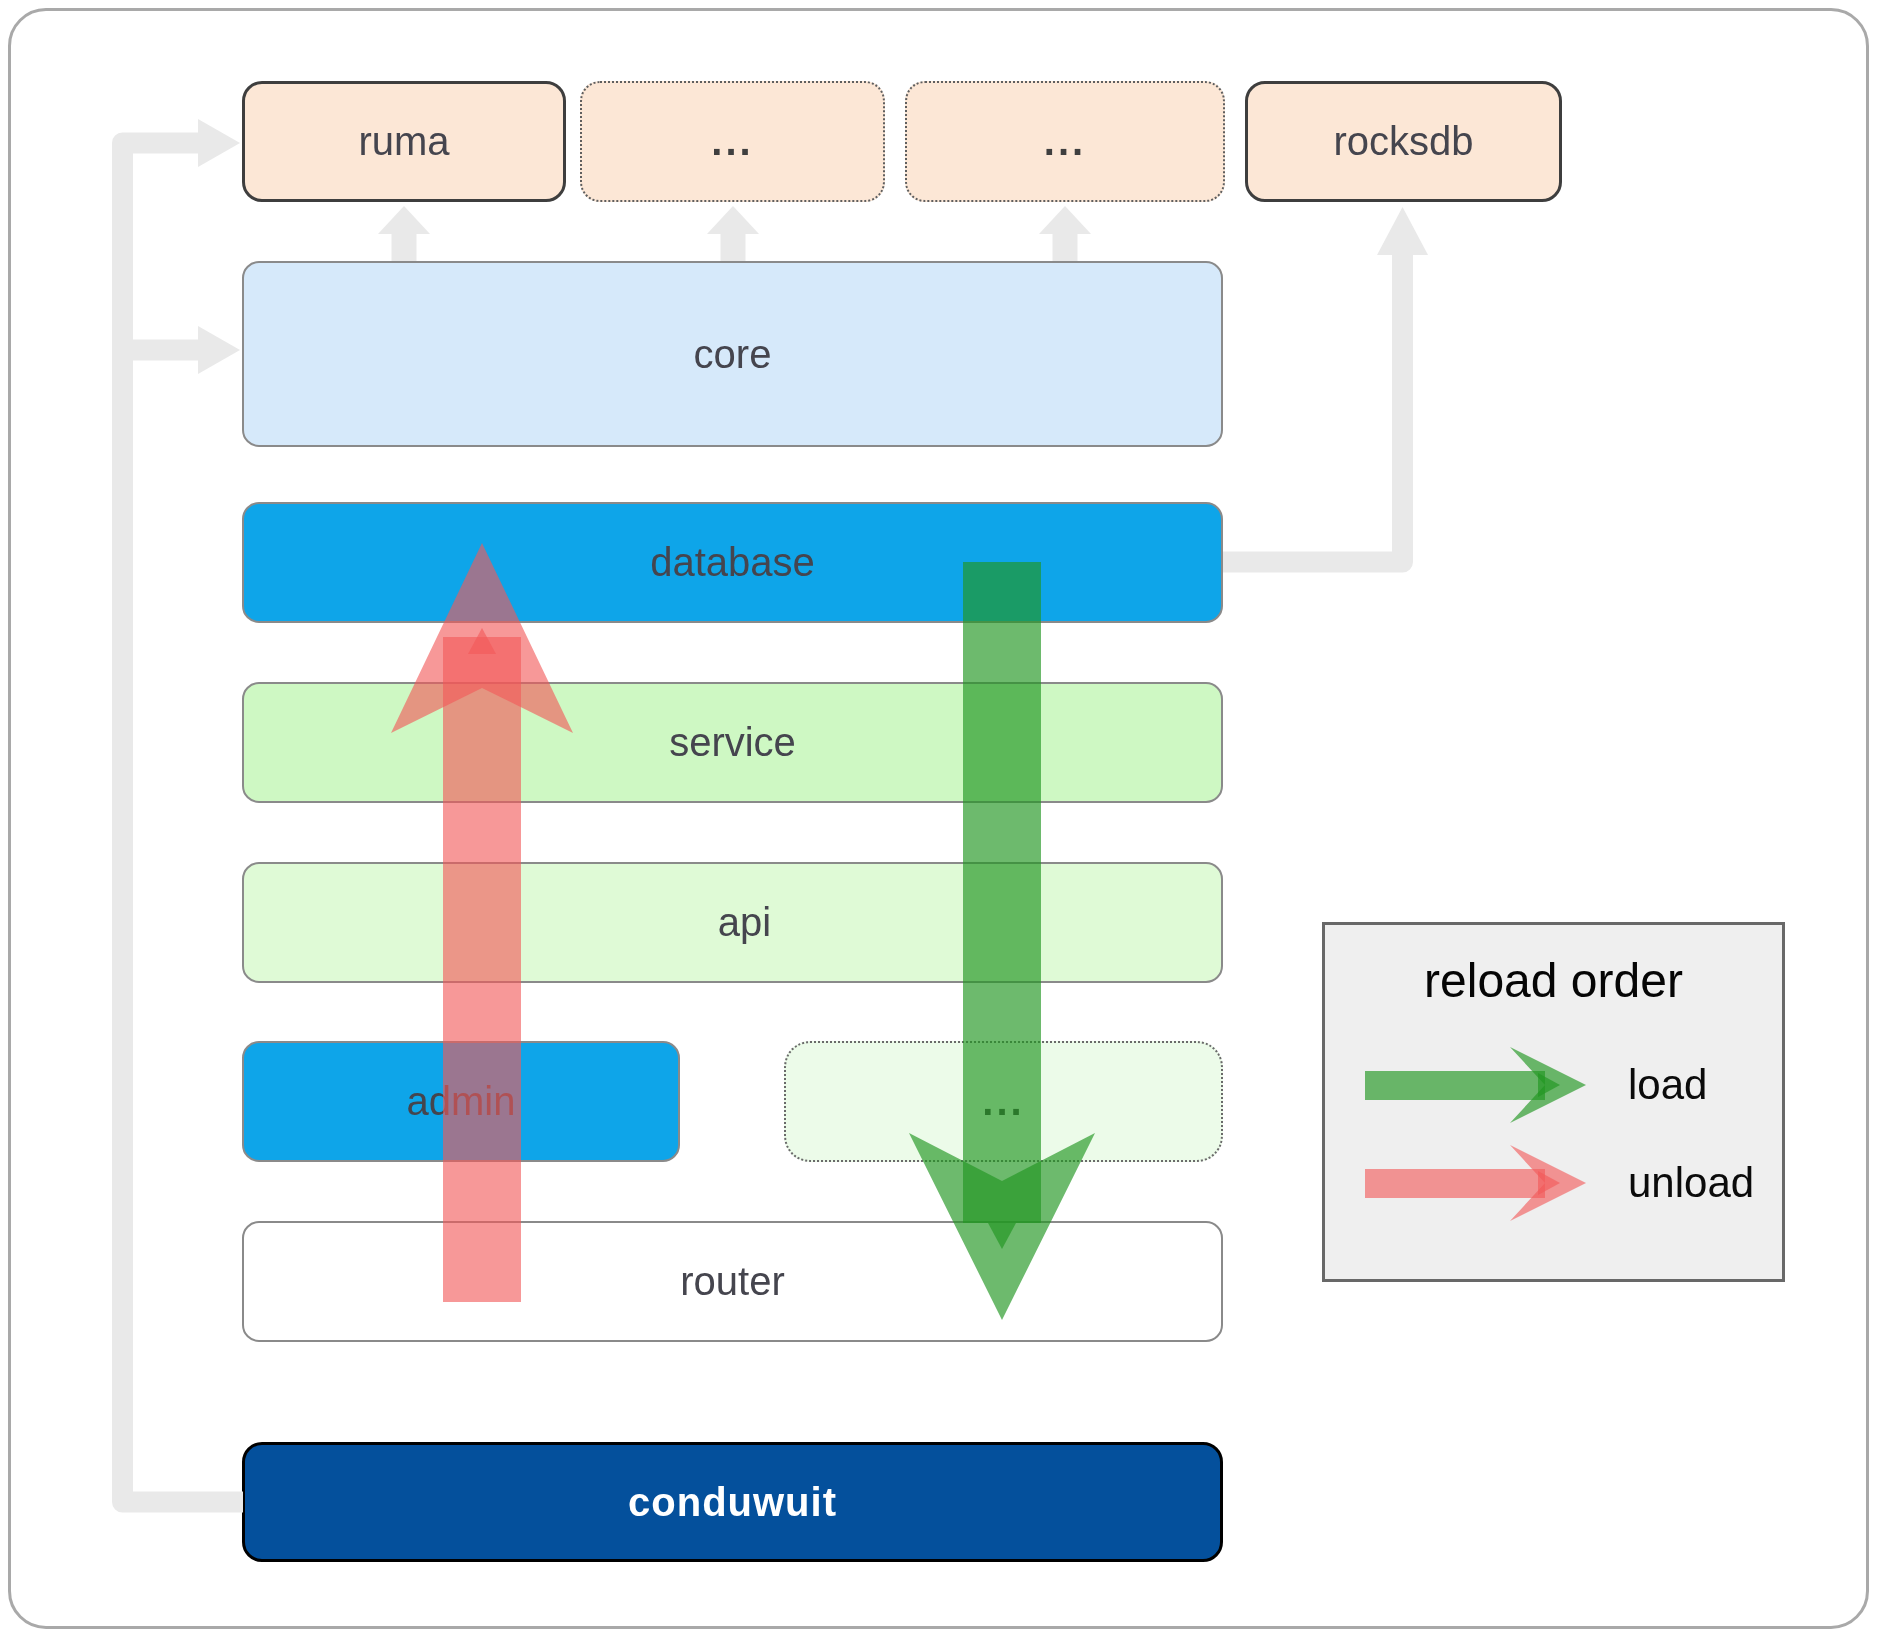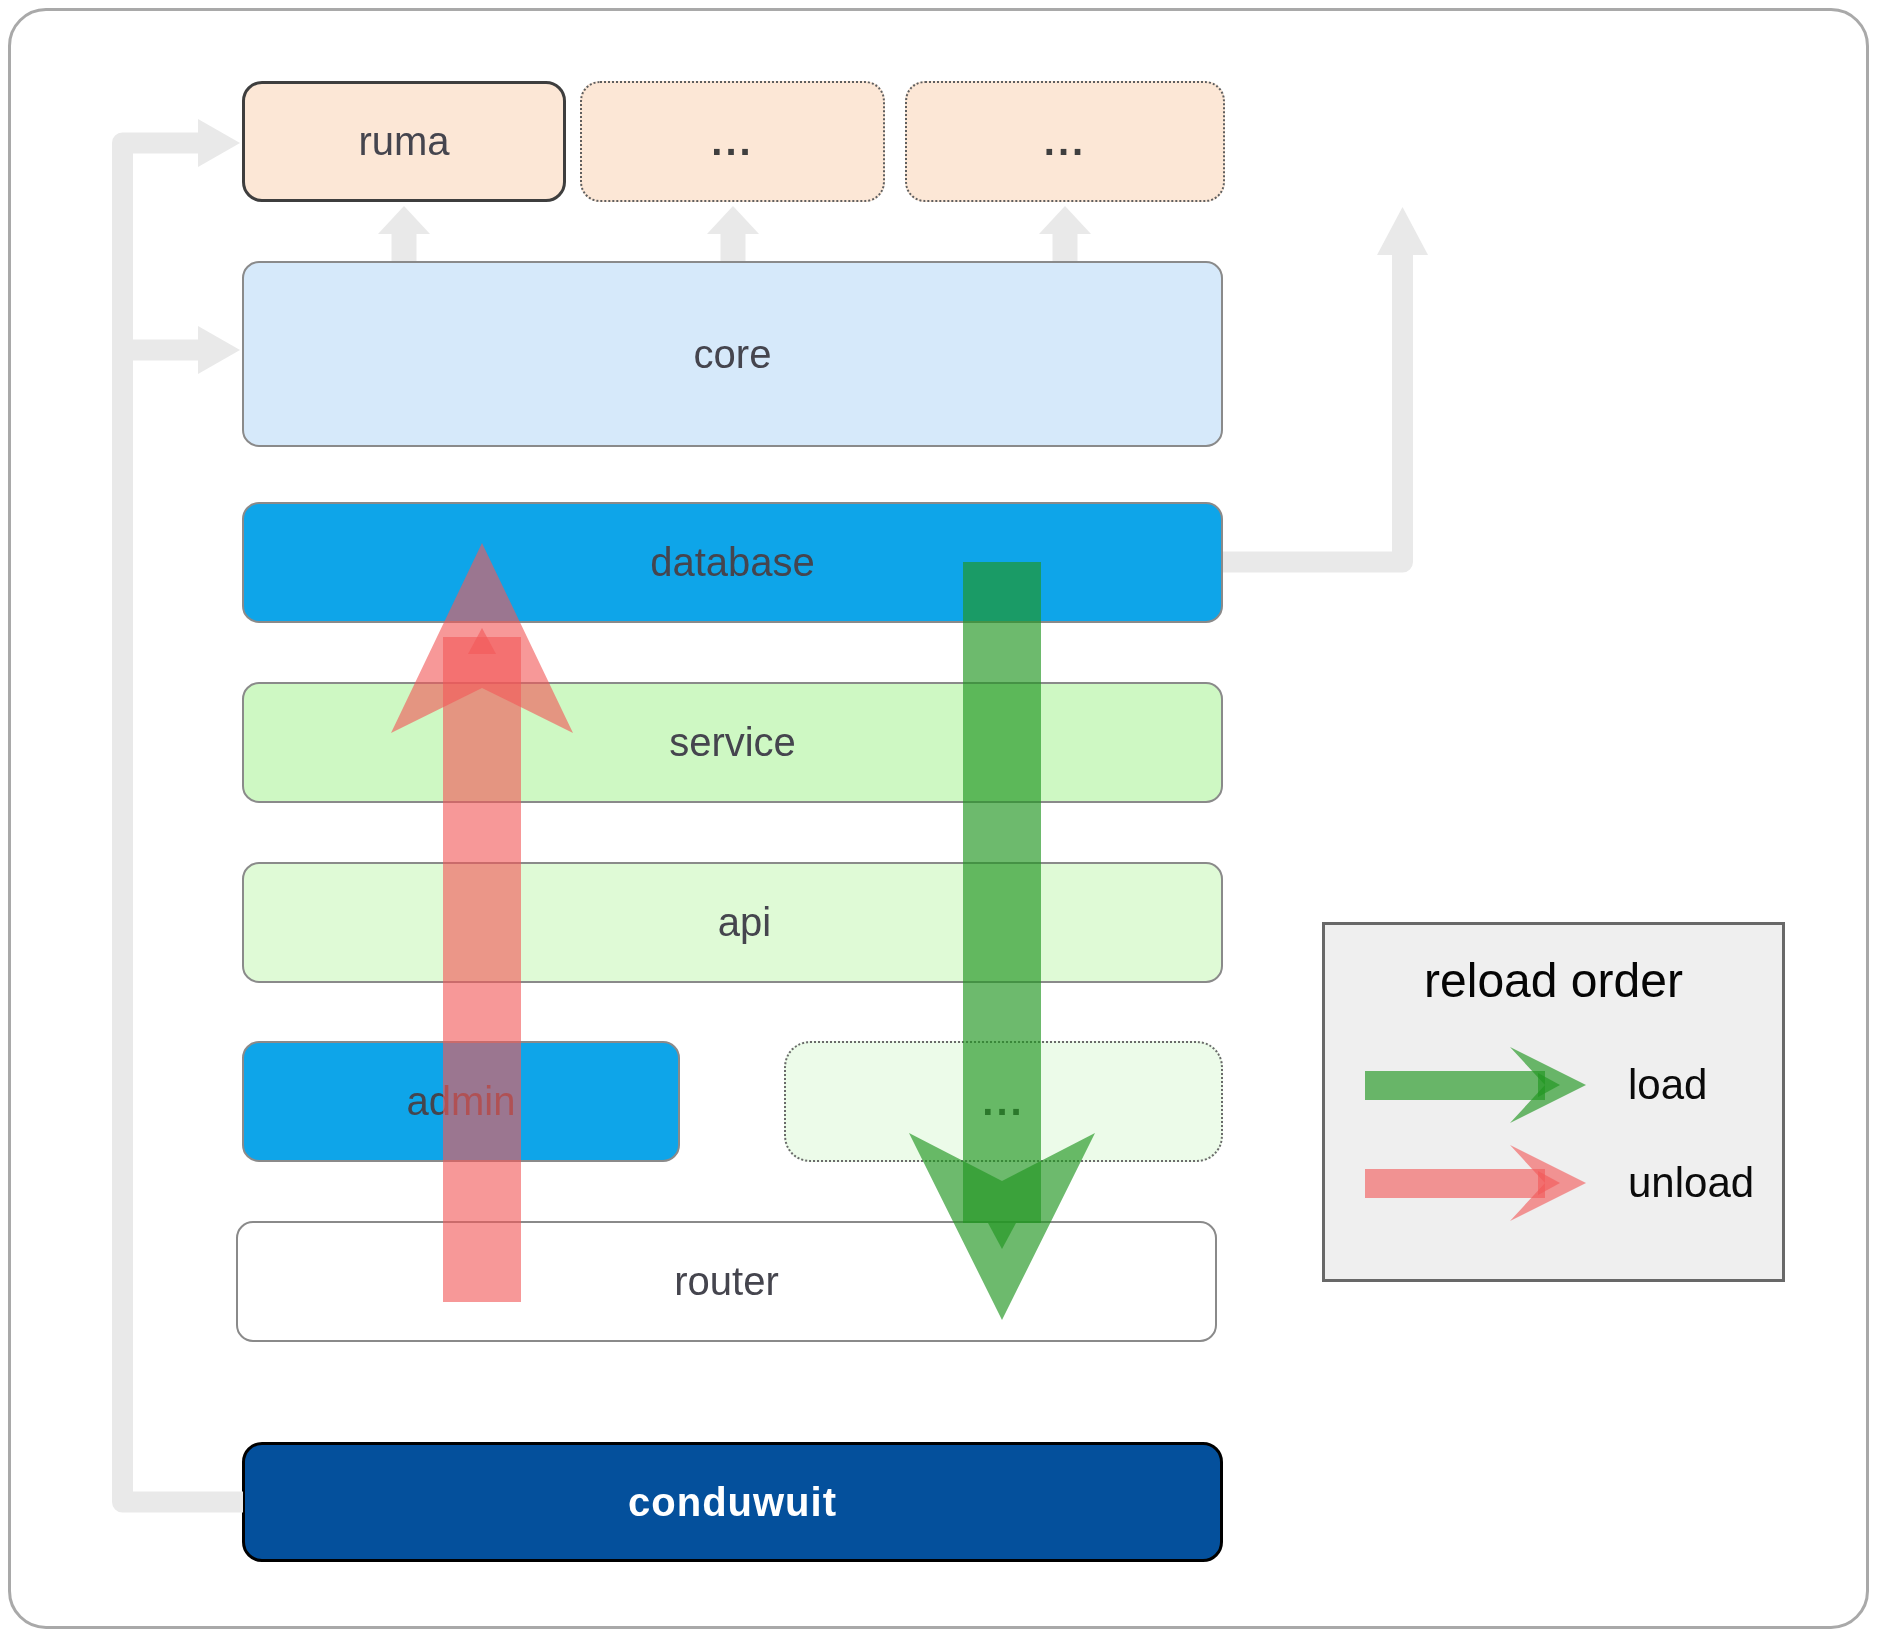--- a/index.html
+++ b/index.html
@@ -57,40 +57,43 @@
 
   <div class="node peach" id="node-ruma" style="left:242px;top:81px;width:324px;height:121px;">
     <span>ruma</span>
   </div>
   <div class="node peach dotted" id="node-more1" style="left:580px;top:81px;width:305px;height:121px;">
     <span class="dots">...</span>
   </div>
   <div class="node peach dotted" id="node-more2" style="left:905px;top:81px;width:320px;height:121px;">
     <span class="dots">...</span>
   </div>
+  <div class="node peach" id="node-rocksdb" style="left:1245px;top:81px;width:317px;height:121px;">
+    <span>rocksdb</span>
+  </div>
 
   <div class="node wide" id="node-core" style="left:242px;top:261px;width:981px;height:186px;">
     <span>core</span>
   </div>
   <div class="node wide" id="node-database" style="left:242px;top:502px;width:981px;height:121px;">
     <span>database</span>
   </div>
   <div class="node wide" id="node-service" style="left:242px;top:682px;width:981px;height:121px;">
     <span>service</span>
   </div>
   <div class="node wide" id="node-api" style="left:242px;top:862px;width:981px;height:121px;padding-left:24px;">
     <span>api</span>
   </div>
   <div class="node wide" id="node-admin" style="left:242px;top:1041px;width:438px;height:121px;">
     <span>admin</span>
   </div>
   <div class="node" id="node-more3" style="left:784px;top:1041px;width:439px;height:121px;">
     <span class="dots">...</span>
   </div>
-  <div class="node wide" id="node-router" style="left:236px;top:1221px;width:981px;height:121px;">
+  <div class="node wide" id="node-router" style="left:242px;top:1221px;width:981px;height:121px;">
     <span>router</span>
   </div>
   <div class="node" id="node-conduwuit" style="left:242px;top:1442px;width:981px;height:120px;">
     <span>conduwuit</span>
   </div>
 
   <div class="legend">
     <div class="legend-title">reload order</div>
     <div class="legend-row load">
       <svg width="240" height="100" viewBox="0 0 240 100">

